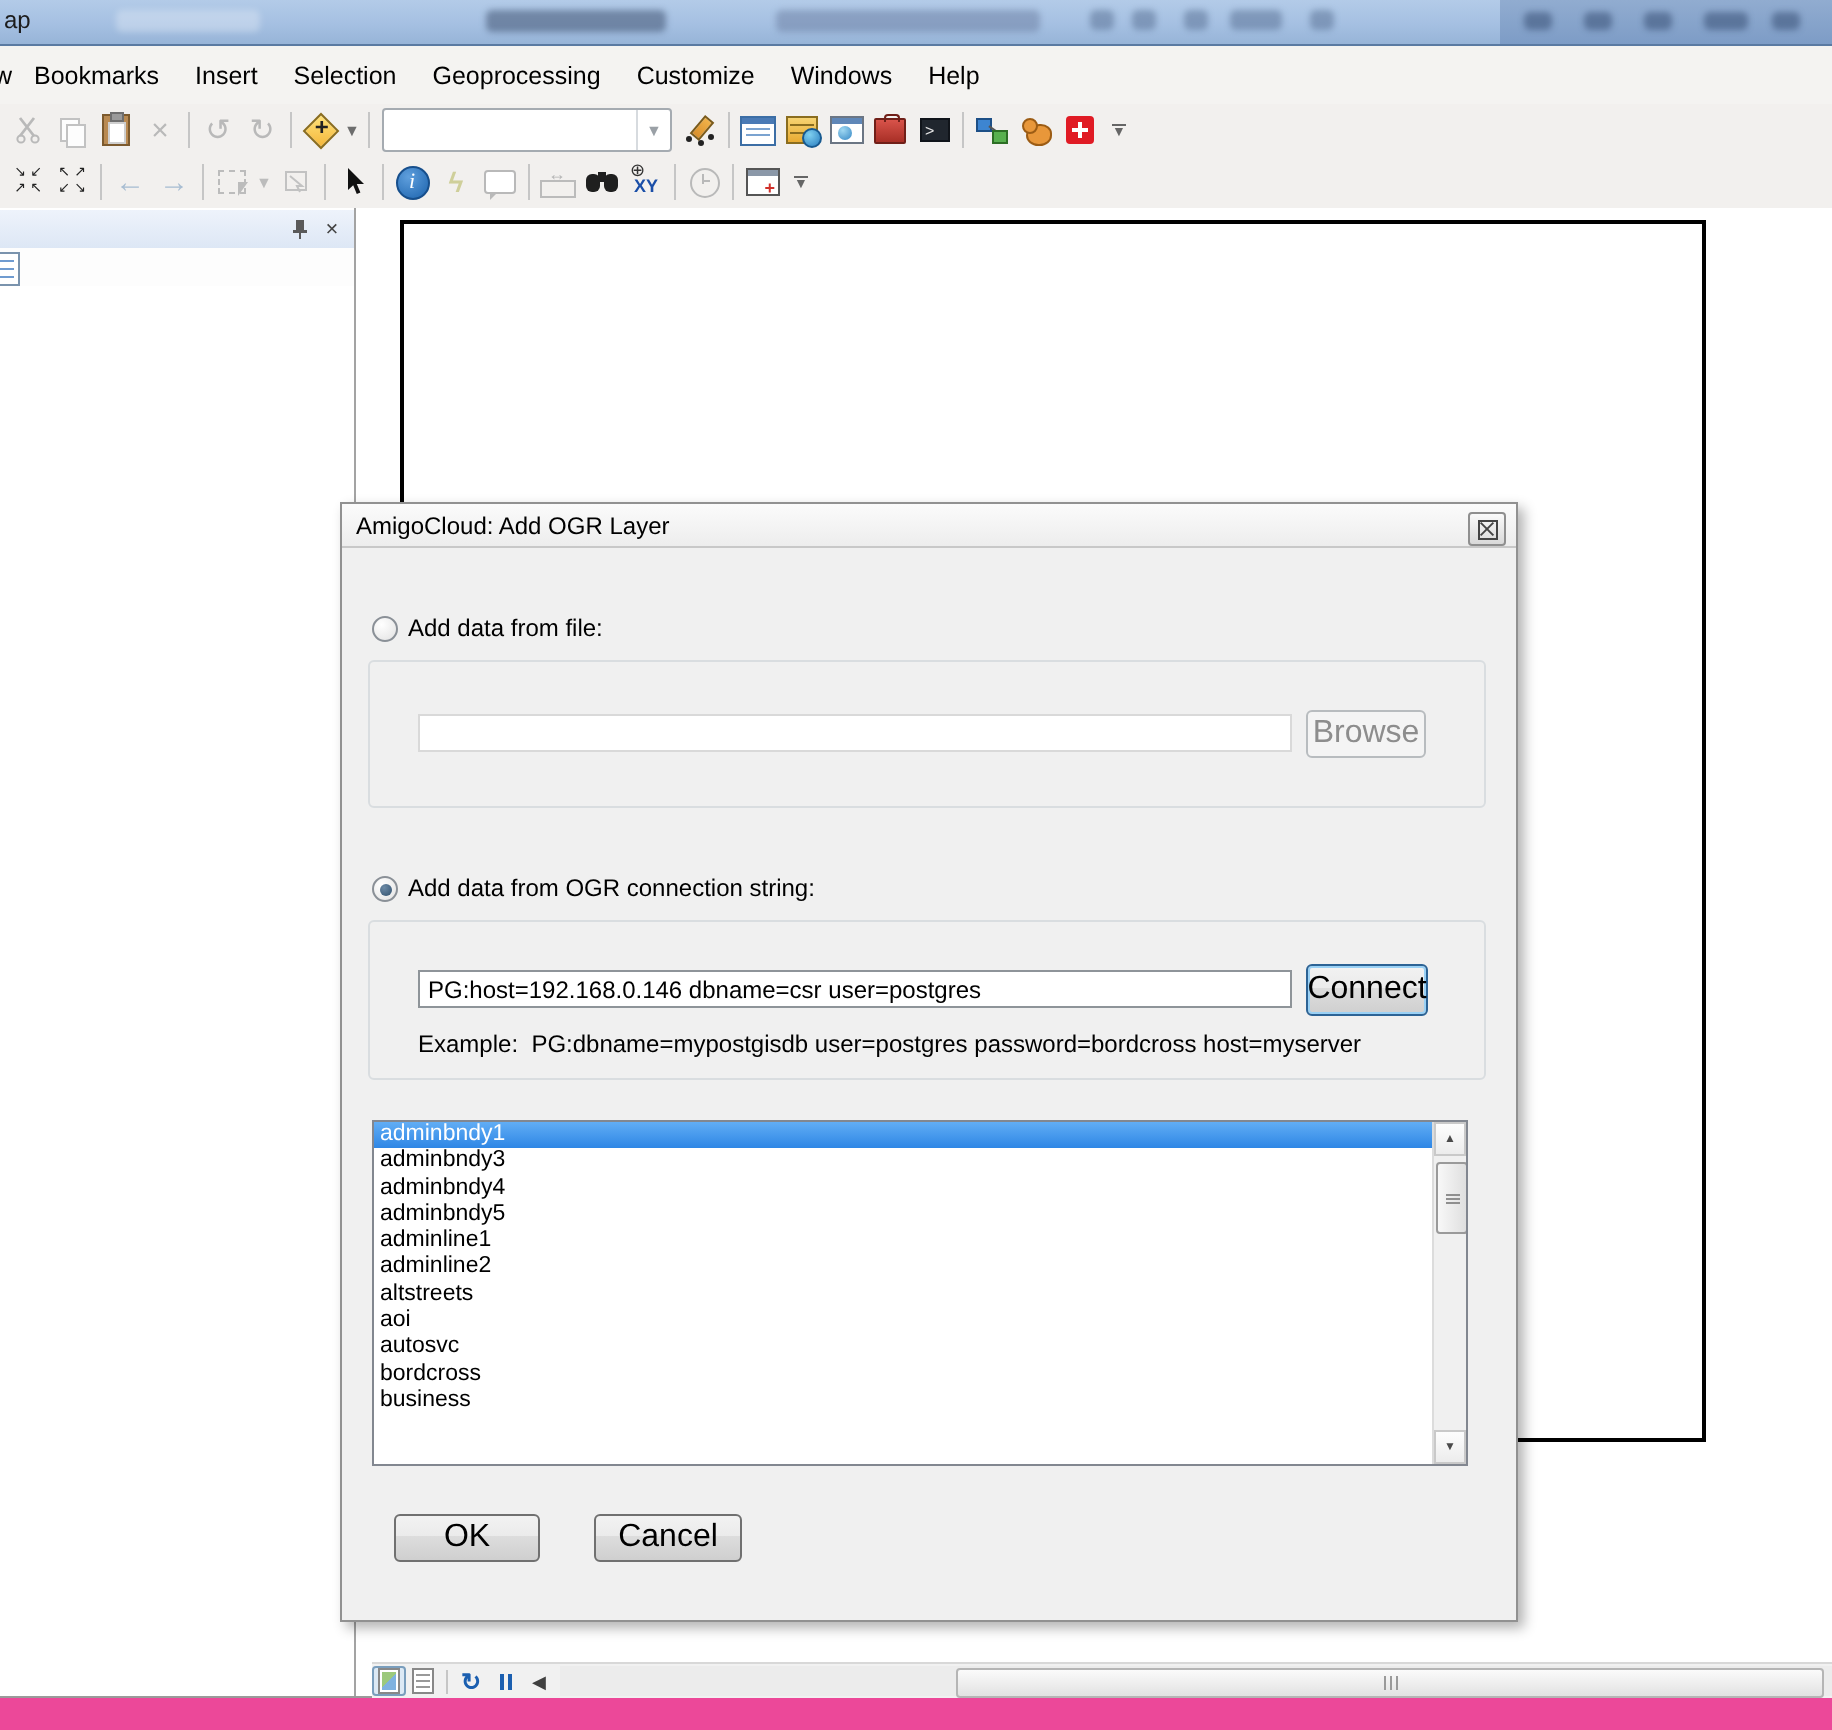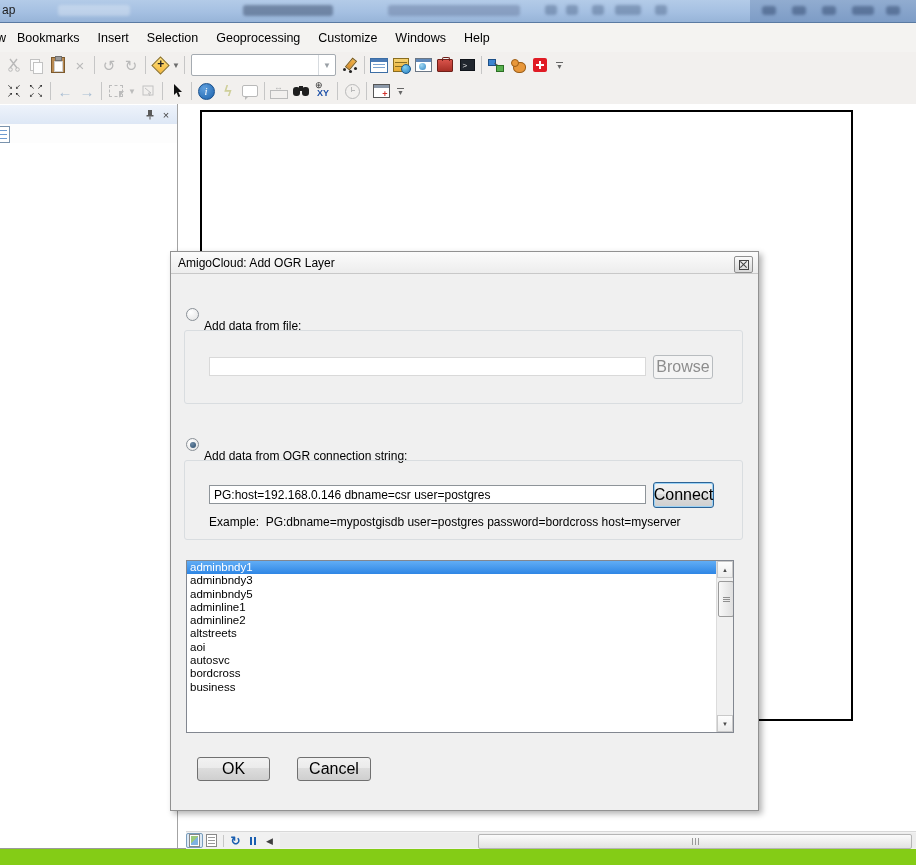--- a/index.html
+++ b/index.html
@@ -1,16 +1,16 @@
 <!DOCTYPE html>
 <html><head>
 <meta charset="utf-8">
 <style>
   html,body{margin:0;padding:0;}
-  #screen{position:relative;width:916px;height:865px;background:#84cc16;overflow:hidden;
+  #screen{position:relative;width:916px;height:865px;background:#ec4899;overflow:hidden;
           font-family:"Liberation Sans",sans-serif;-webkit-font-smoothing:antialiased;}
   
   .titlebar{position:absolute;left:0;top:0;width:916px;height:22px;
     background:linear-gradient(180deg,#b3cbe8 0%,#a5c0e2 55%,#97b4d8 100%);
     border-bottom:1px solid #5a7aa2;}
   .titlebar-right{position:absolute;left:750px;top:0;width:166px;height:22px;
     background:linear-gradient(180deg,#91acd0 0%,#7d9cc6 100%);}
   .app-fragment{position:absolute;left:2px;top:3px;font-size:12px;color:#1c1c1c;}
   .ghost{position:absolute;border-radius:3px;filter:blur(1.6px);}
   
@@ -98,21 +98,21 @@
     border-bottom:1px solid #c8c8c8;display:flex;align-items:center;padding-left:7px;box-sizing:border-box;}
   .dlg-close{position:absolute;right:5px;top:4px;width:17px;height:15px;border:1px solid #8f8f8f;border-radius:2px;
     background:linear-gradient(180deg,#fafafa,#d9d9d9);display:flex;align-items:center;justify-content:center;}
   .dlg-close .xbox{width:8px;height:8px;border:1px solid #444;position:relative;}
   .dlg-close .xbox::before,.dlg-close .xbox::after{content:"";position:absolute;left:-1px;top:3px;width:9px;height:1px;background:#444;}
   .dlg-close .xbox::before{transform:rotate(45deg);} .dlg-close .xbox::after{transform:rotate(-45deg);}
   .radio{position:absolute;width:11px;height:11px;border:1px solid #8a9097;border-radius:50%;
     background:radial-gradient(circle at 35% 30%,#fff,#e2e2e2);}
   .radio.checked::after{content:"";position:absolute;left:2.5px;top:2.5px;width:6px;height:6px;border-radius:50%;
     background:radial-gradient(circle at 35% 30%,#6c8aa6,#30506d);}
-  .rlabel{position:absolute;white-space:nowrap;margin-top:12px;}
+  .rlabel{position:absolute;white-space:nowrap;}
   .groupbox{position:absolute;border:1px solid #d9dde0;border-radius:3px;}
   .txtinput{position:absolute;height:19px;background:#fff;border:1px solid #8e9499;box-sizing:border-box;
     font-family:"Liberation Sans",sans-serif;font-size:12px;padding:0 4px;color:#000;}
   .txtinput.disabled{border-color:#d9d9d9;}
   .btn{position:absolute;border:1px solid #707070;border-radius:3px;
     background:linear-gradient(180deg,#f2f2f2 0%,#ebebeb 45%,#dddddd 46%,#cfcfcf 100%);
     font-family:"Liberation Sans",sans-serif;font-size:16px;color:#000;display:flex;align-items:center;justify-content:center;}
   .btn.disabled{border-color:#b8bcbf;background:#f4f4f4;color:#8d8d8d;}
   .btn.focused{border-color:#2c6395;box-shadow:inset 0 0 0 1px #9ad1f5;}
   .example{position:absolute;white-space:pre;color:#000;}
@@ -404,20 +404,21 @@
 
       <div class="groupbox" style="left:13px;top:208px;width:557px;height:78px"></div>
       <input class="txtinput" style="left: 38px; top: 233px; width: 437px;" value="PG:host=192.168.0.146 dbname=csr user=postgres">
       <div class="btn focused" style="left:482px;top:230px;width:59px;height:24px">Connect</div>
       <span class="example" style="left:38px;top:263px">Example:  PG:dbname=mypostgisdb user=postgres password=bordcross host=myserver</span>
 
       <div class="listbox">
         <div class="lb-items">
             <div class="lb-item selected">adminbndy1</div>
             <div class="lb-item">adminbndy3</div>
+            <div class="lb-item">adminbndy4</div>
             <div class="lb-item">adminbndy5</div>
             <div class="lb-item">adminline1</div>
             <div class="lb-item">adminline2</div>
             <div class="lb-item">altstreets</div>
             <div class="lb-item">aoi</div>
             <div class="lb-item">autosvc</div>
             <div class="lb-item">bordcross</div>
             <div class="lb-item">business</div>
           </div>
         <div class="vscroll">

